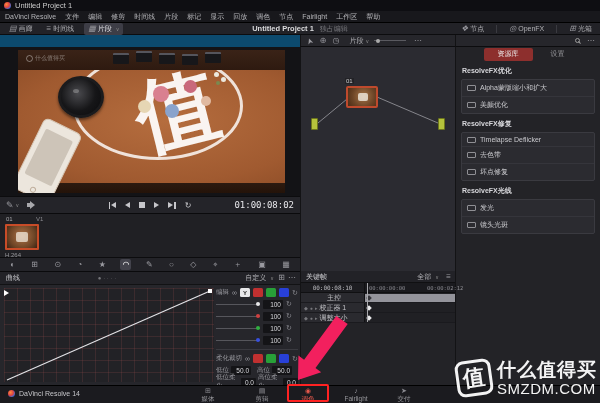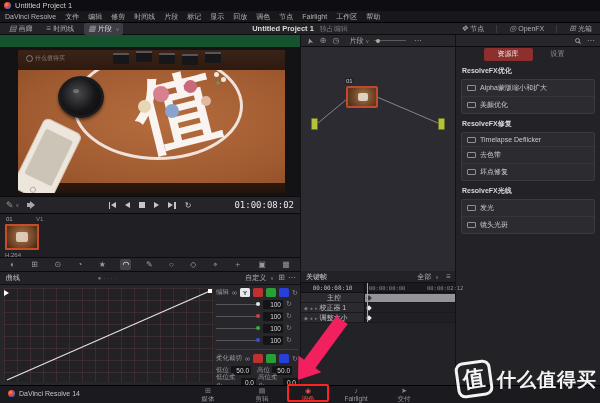--- a/index.html
+++ b/index.html
@@ -1,17 +1,17 @@
 <!DOCTYPE html>
 <html><head>
 <meta charset="utf-8">
 <style>
   * { margin:0; padding:0; box-sizing:border-box; }
   body { background:#000; font-family:"Liberation Sans", sans-serif; }
-  #app { position:relative; width:600px; height:403px; background:#14532d; overflow:hidden;
+  #app { position:relative; width:600px; height:403px; background:#0c4a6e; overflow:hidden;
          color:#bbb; font-size:7px; -webkit-user-select:none; }
   .abs { position:absolute; }
   .row { display:flex; align-items:center; }
   .mono { font-family:"DejaVu Sans Mono", monospace; }
   .chev { font-size:5px; color:#888; margin-left:2px; }
   .ico  { color:#9a9aa0; font-size:8px; line-height:1; }
   
   .titlebar { left:0; top:0; width:600px; height:11px; background:#0e0e12; display:flex; align-items:center; padding-left:4px; gap:4px; }
   .applogo { width:7px; height:7px; border-radius:50%; background:radial-gradient(circle at 35% 35%, #ff8a3c, #d44 45%, #3a6bd6 75%, #222); }
   .titletxt { color:#c9c9c9; font-size:7.5px; }
@@ -510,16 +510,17 @@
 
   <div class="annotation-box"></div>
   <svg class="arrow-svg" viewBox="0 0 85 76">
     <polygon points="66.3,3.9 77.7,12.1 45.5,56.0 51.2,60.2 28,68 28.4,43.6 34.1,47.8" fill="#f2205e"></polygon>
   </svg>
 
   <div class="watermark">
     <span class="wm-logo">值</span>
     <span>
       <span class="wm-l1" style="display:block;">什么值得买</span>
+      <span class="wm-l2" style="display:block;">SMZDM.COM</span>
     </span>
   </div>
 
 </div>
 
 </body></html>

